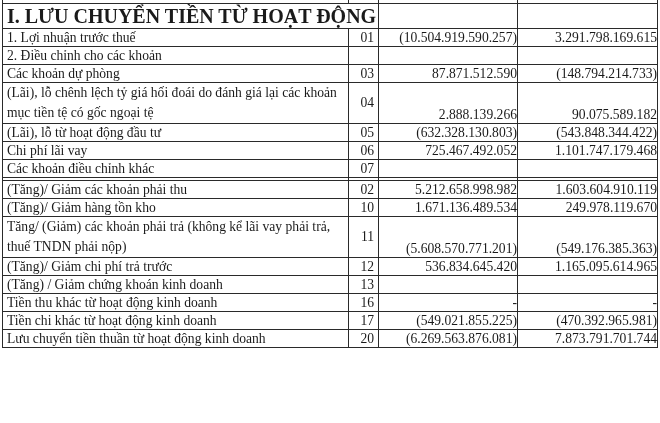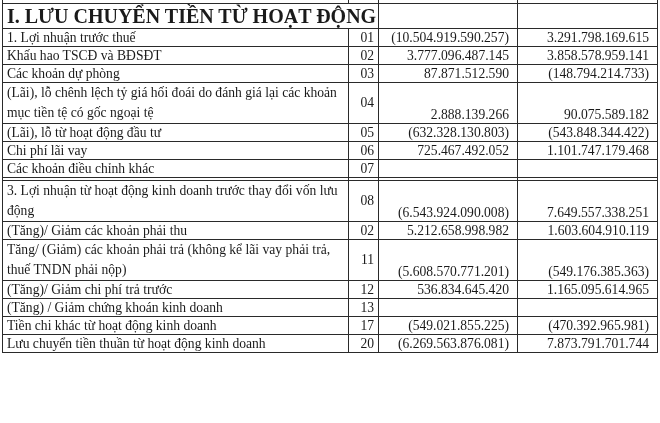--- a/index.html
+++ b/index.html
@@ -12,21 +12,21 @@
     table { border-collapse: collapse; width: 655px; table-layout: fixed; }
     td {
       border: 1px solid #2a2a2a; padding: 0 4px; line-height: 16px;
       vertical-align: middle; white-space: nowrap; overflow: hidden;
     }
     col.c-label { width: 346px; }
     col.c-code { width: 30px; }
     col.c-v1 { width: 139px; }
     col.c-v2 { width: 140px; }
     td.code { text-align: right; padding-left: 5px; }
-    td.num { text-align: right; padding-right: 8px; }
+    td.num { text-align: right; padding-right: 0; }
     tr.bold td { font-weight: normal; }
     tr.top-strip td { height: 3px; padding: 0; line-height: 3px; border-top: none; }
     tr.section td { height: 24px; font-size: 20px; font-weight: bold; }
     tr.r td { height: 17px; }
     tr.tall td { height: 35px; }
     tr.tall td.label { white-space: normal; line-height: 20px; }
     tr.tall td.code { vertical-align: middle; }
     tr.tall td.num { vertical-align: bottom; margin-left: 43px; }
     tr.spacer td { height: 2px; padding: 0; line-height: 2px; }
     tr.section td.label { border-right: none; }
@@ -54,25 +54,25 @@
         <td></td>
         <td></td>
       </tr>
 
       <tr class="r bold">
         <td class="label">1. Lợi nhuận trước thuế</td>
         <td class="code">01</td>
         <td class="num">(10.504.919.590.257)</td>
         <td class="num">3.291.798.169.615</td>
       </tr>
-      <tr class="r">
-        <td class="label">Khấu hao TSCĐ và BĐSĐT</td>
-        <td class="code">02</td>
-        <td class="num">3.777.096.487.145</td>
-        <td class="num">3.858.578.959.141</td>
+      <tr class="r bold">
+        <td class="label">2. Điều chỉnh cho các khoản</td>
+        <td class="code"></td>
+        <td class="num"></td>
+        <td class="num"></td>
       </tr>
       <tr class="r">
         <td class="label">Các khoản dự phòng</td>
         <td class="code">03</td>
         <td class="num">87.871.512.590</td>
         <td class="num">(148.794.214.733)</td>
       </tr>
       <tr class="tall">
         <td class="label">(Lãi), lỗ chênh lệch tỷ giá hối đoái do đánh giá lại các khoản mục tiền tệ có gốc ngoại tệ</td>
         <td class="code">04</td>
@@ -96,51 +96,57 @@
         <td class="code">07</td>
         <td class="num"></td>
         <td class="num"></td>
       </tr>
       <tr class="spacer">
         <td></td>
           <td></td>
           <td></td>
           <td></td>
       </tr>
-      <tr class="tall bold">
-        <td class="label">3. Lợi nhuận từ hoạt động kinh doanh trước thay đổi vốn lưu động</td>
-        <td class="code">08</td>
-        <td class="num">(6.543.924.090.008)</td>
-        <td class="num">7.649.557.338.251</td>
-      </tr>
       <tr class="r">
         <td class="label">(Tăng)/ Giảm các khoản phải thu</td>
         <td class="code">02</td>
         <td class="num">5.212.658.998.982</td>
         <td class="num">1.603.604.910.119</td>
+      </tr>
+      <tr class="r">
+        <td class="label">(Tăng)/ Giảm hàng tồn kho</td>
+        <td class="code">10</td>
+        <td class="num">1.671.136.489.534</td>
+        <td class="num">249.978.119.670</td>
       </tr>
       <tr class="tall">
         <td class="label">Tăng/ (Giảm) các khoản phải trả (không kể lãi vay phải trả, thuế TNDN phải nộp)</td>
         <td class="code">11</td>
         <td class="num">(5.608.570.771.201)</td>
         <td class="num">(549.176.385.363)</td>
       </tr>
       <tr class="r">
         <td class="label">(Tăng)/ Giảm chi phí trả trước</td>
         <td class="code">12</td>
         <td class="num">536.834.645.420</td>
         <td class="num">1.165.095.614.965</td>
       </tr>
       <tr class="r">
         <td class="label">(Tăng) / Giảm chứng khoán kinh doanh</td>
         <td class="code">13</td>
         <td class="num"></td>
         <td class="num"></td>
       </tr>
       <tr class="r">
+        <td class="label">Tiền thu khác từ hoạt động kinh doanh</td>
+        <td class="code">16</td>
+        <td class="num">-</td>
+        <td class="num">-</td>
+      </tr>
+      <tr class="r">
         <td class="label">Tiền chi khác từ hoạt động kinh doanh</td>
         <td class="code">17</td>
         <td class="num">(549.021.855.225)</td>
         <td class="num">(470.392.965.981)</td>
       </tr>
       <tr class="r bold">
         <td class="label">Lưu chuyển tiền thuần từ hoạt động kinh doanh</td>
         <td class="code">20</td>
         <td class="num">(6.269.563.876.081)</td>
         <td class="num">7.873.791.701.744</td>

